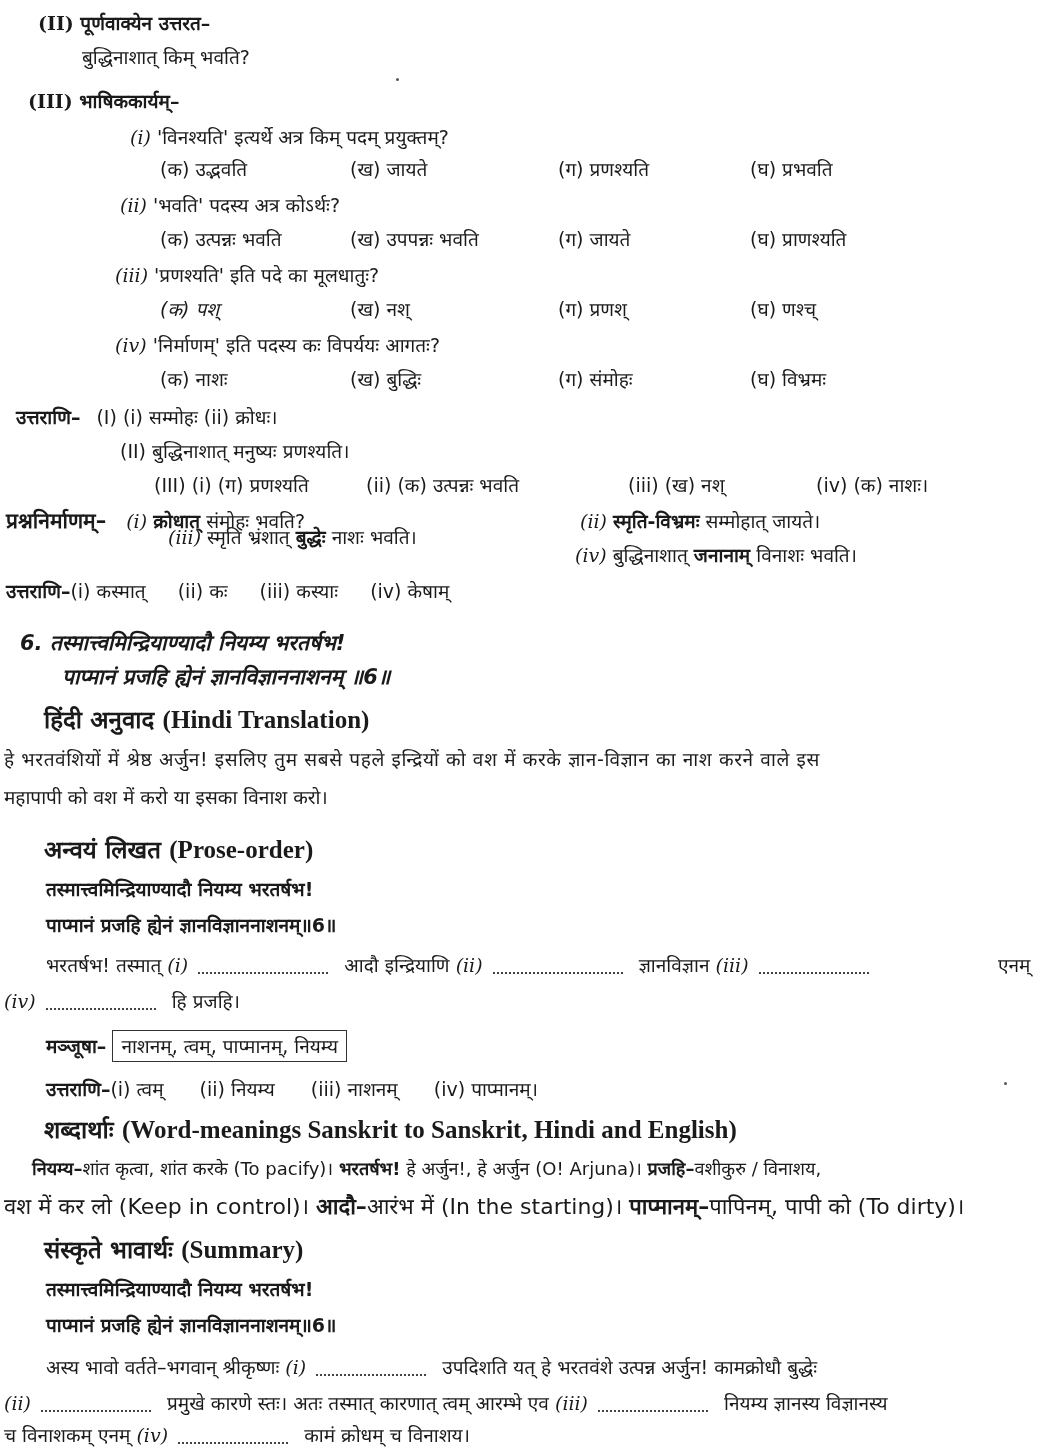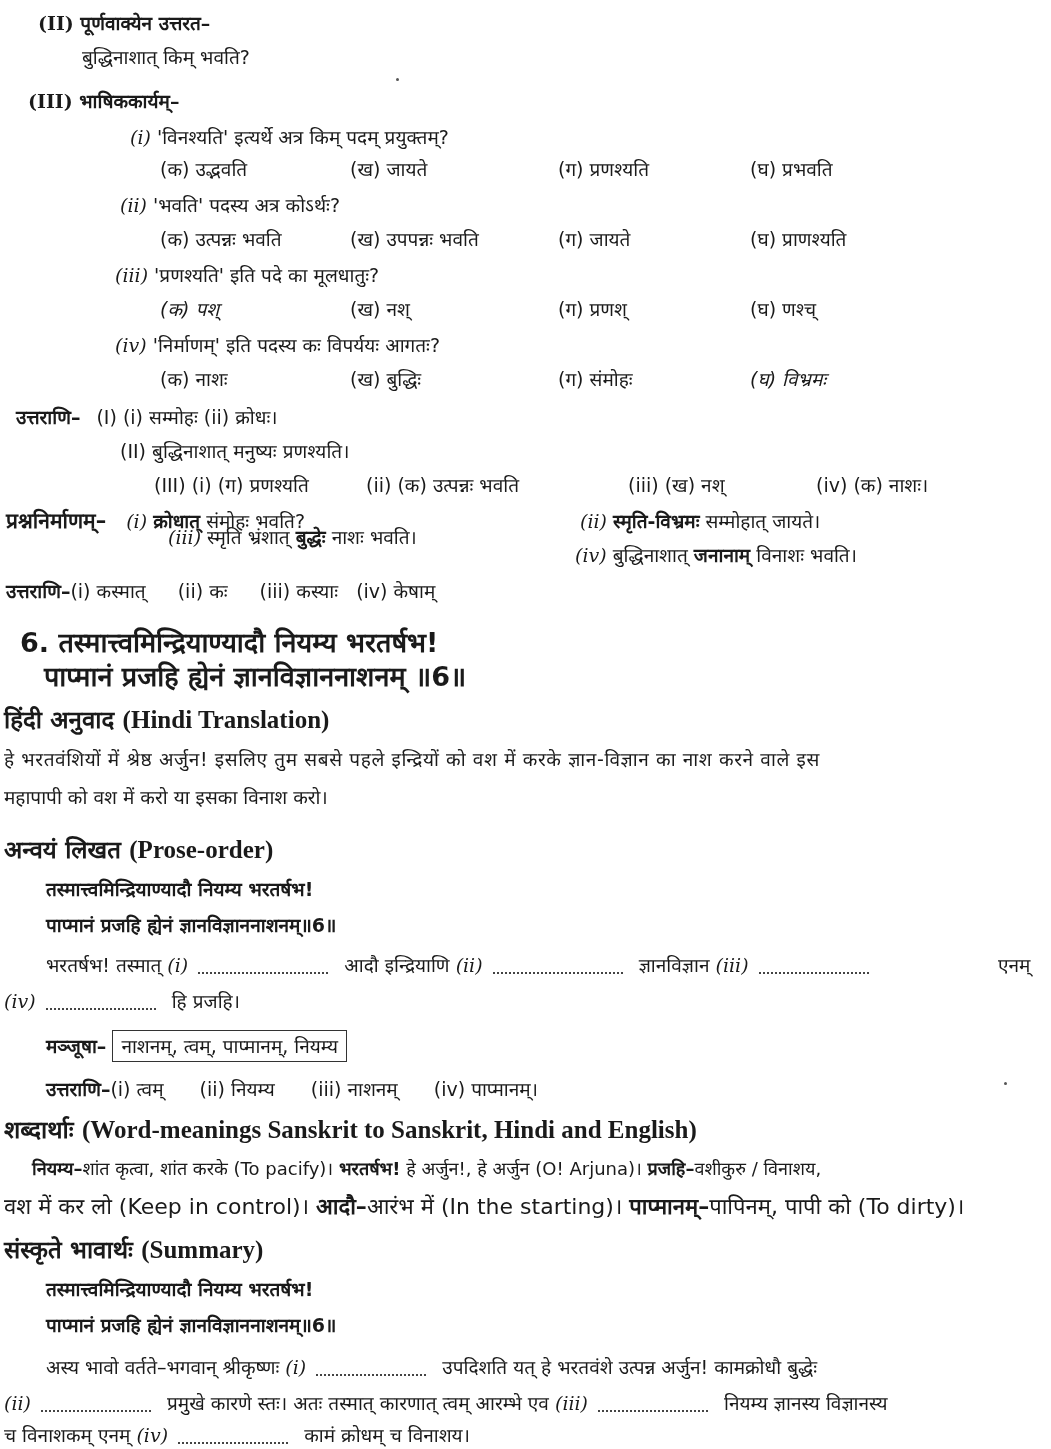--- a/index.html
+++ b/index.html
@@ -4,24 +4,24 @@
 <style>
   html, body { margin: 0; padding: 0; background: #ffffff; }
   body {
     width: 1051px; height: 1449px; overflow: hidden; position: relative;
     font-family: "DejaVu Sans", sans-serif; color: #1a1a1a;
   }
   .line { position: absolute; white-space: nowrap; font-size: 19px; line-height: 26px; }
   .b { font-weight: bold; }
   .i { font-style: italic; font-family: "DejaVu Serif", serif; }
   .serif { font-family: "DejaVu Serif", serif; }
-  .head { font-size: 24px; font-weight: bold; line-height: 32px; }
+  .head { font-size: 24px; font-weight: bold; line-height: 32px; margin-left: 40px; }
   .head .en { font-family: "Liberation Serif", serif; font-weight: bold; font-size: 25px; }
   .opt { position: absolute; white-space: nowrap; font-size: 19px; line-height: 26px; }
-  .verse { font-weight: bold; font-size: 27px; }
+  .verse { font-style: italic; font-weight: bold; font-size: 21px; }
   .dots { display: inline-block; border-bottom: 2px dotted #444; width: 130px; height: 12px; margin: 0 10px; vertical-align: middle; }
   .box { display: inline-block; border: 1.5px solid #333; padding: 2px 8px; margin-left: 6px; }
   .dot-mark { position: absolute; width: 3px; height: 3px; background: #555; border-radius: 50%; }
 </style>
 </head>
 <body>
 
 <div class="line b serif" style="left:38px;top:10px;">(II) पूर्णवाक्येन उत्तरत–</div>
 <div class="line" style="left:82px;top:44px;">बुद्धिनाशात् किम् भवति?</div>
 <div class="dot-mark" style="left:396px;top:78px;"></div>
@@ -55,21 +55,21 @@
 <div class="opt" style="left:558px;top:296px;">(ग) प्रणश्</div>
 <div class="opt" style="left:750px;top:296px;">(घ) णश्च्</div>
 
 <div class="line" style="left:115px;top:332px;">
   <span class="i">(iv)</span>
   <span>'निर्माणम्' इति पदस्य कः विपर्ययः आगतः?</span>
 </div>
 <div class="opt" style="left:160px;top:366px;">(क) नाशः</div>
 <div class="opt" style="left:350px;top:366px;">(ख) बुद्धिः</div>
 <div class="opt" style="left:558px;top:366px;">(ग) संमोहः</div>
-<div class="opt" style="left:750px;top:366px;font-style:italic;">(घ) विभ्रमः</div>
+<div class="opt" style="left:750px;top:366px;">(घ) विभ्रमः</div>
 
 <div class="line" style="left:16px;top:404px;">
   <span class="b">उत्तराणि–</span>
   <span style="margin-left:10px;">(I) (i) सम्मोहः   (ii) क्रोधः।</span>
 </div>
 <div class="line" style="left:120px;top:438px;">(II) बुद्धिनाशात् मनुष्यः प्रणश्यति।</div>
 <div class="opt" style="left:108px;top:472px;margin-left:46px;">(III) (i) (ग) प्रणश्यति</div>
 <div class="opt" style="left:366px;top:472px;">(ii) (क) उत्पन्नः भवति</div>
 <div class="opt" style="left:628px;top:472px;">(iii) (ख) नश्</div>
 <div class="opt" style="left:816px;top:472px;">(iv) (क) नाशः।</div>
@@ -95,25 +95,25 @@
   <span class="i">(iv)</span>
   <span>बुद्धिनाशात्</span>
   <span class="b">जनानाम्</span>
   <span>विनाशः भवति।</span>
 </div>
 
 <div class="line" style="left:6px;top:578px;">
   <span class="b">उत्तराणि–</span><span>(i) कस्मात्</span>
   <span style="margin-left:26px;">(ii) कः</span>
   <span style="margin-left:26px;">(iii) कस्याः</span>
-  <span style="margin-left:12px;">(iv) केषाम्</span>
+  <span style="margin-left:26px;">(iv) केषाम्</span>
 </div>
 
 <div class="line verse" style="left:20px;top:630px;">6. तस्मात्त्वमिन्द्रियाण्यादौ  नियम्य  भरतर्षभ!</div>
-<div class="line verse" style="left:44px;top:664px;">पाप्मानं  प्रजहि  ह्येनं  ज्ञानविज्ञाननाशनम् ॥6॥</div>
+<div class="line verse" style="left:62px;top:664px;">पाप्मानं  प्रजहि  ह्येनं  ज्ञानविज्ञाननाशनम् ॥6॥</div>
 
 <div class="line head" style="left:4px;top:704px;">
   <span>हिंदी  अनुवाद</span>
   <span class="en">(Hindi Translation)</span>
 </div>
 <div class="line" style="left:4px;top:746px;letter-spacing:0.6px;">हे भरतवंशियों में श्रेष्ठ अर्जुन! इसलिए तुम सबसे पहले इन्द्रियों को वश में करके ज्ञान-विज्ञान का नाश करने वाले इस</div>
 <div class="line" style="left:4px;top:784px;">महापापी को वश में करो या इसका विनाश करो।</div>
 
 <div class="line head" style="left:4px;top:834px;">
   <span>अन्वयं  लिखत</span>

